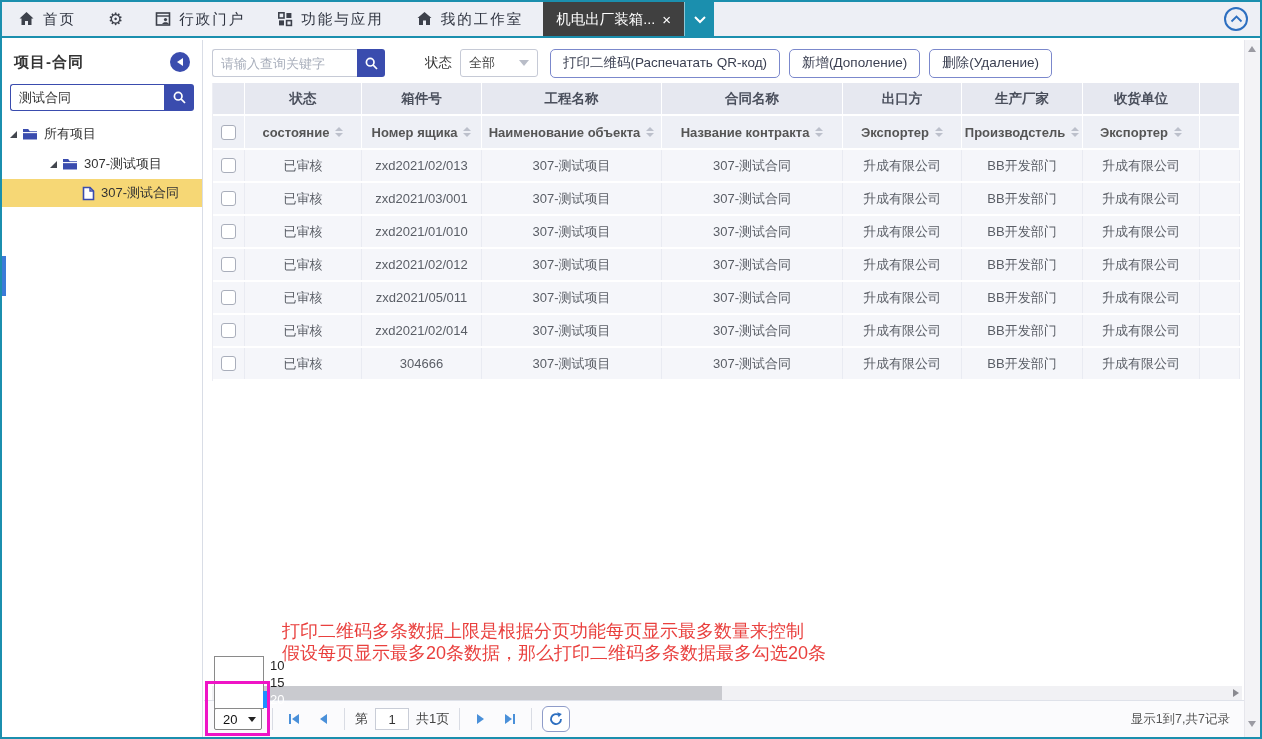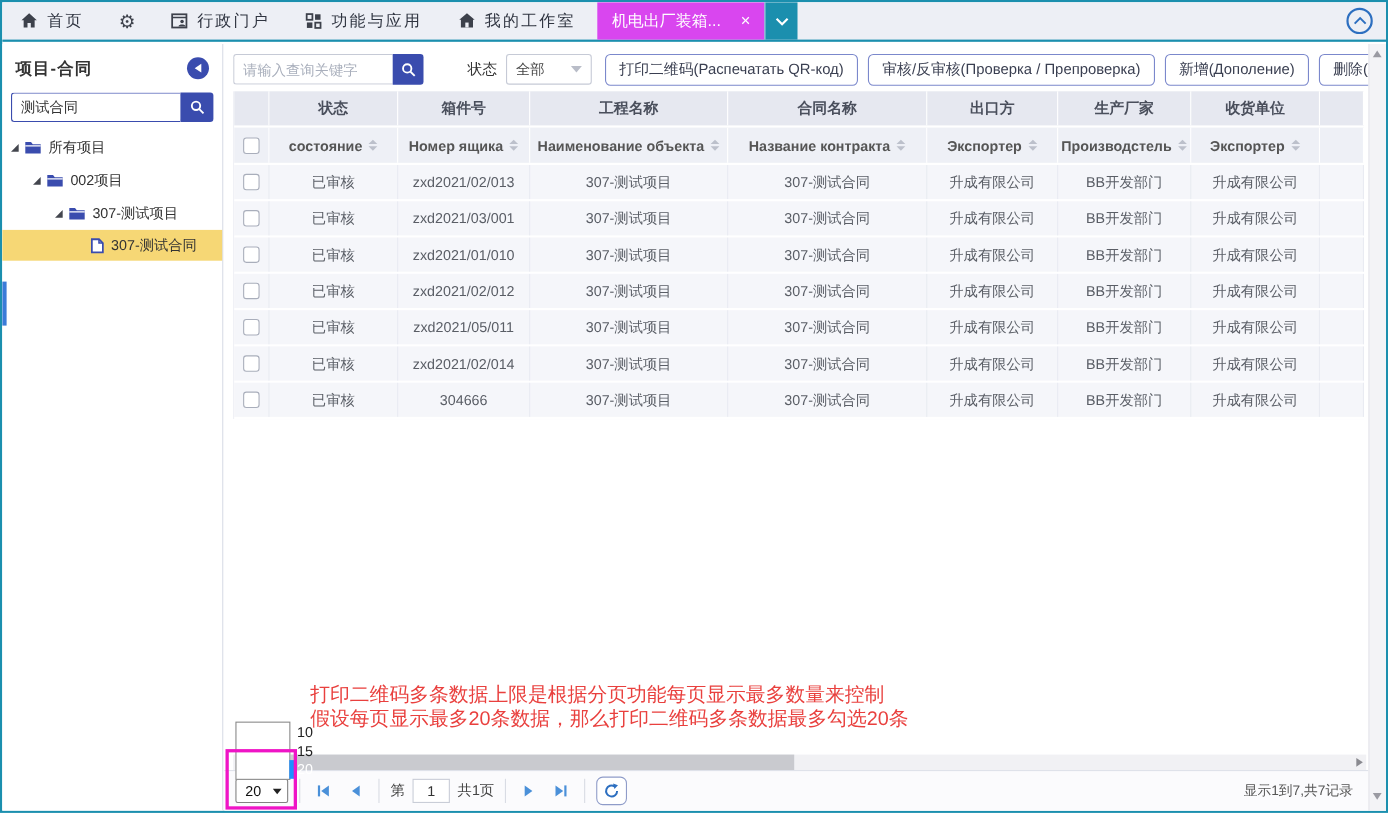--- a/index.html
+++ b/index.html
@@ -9,21 +9,21 @@
           border:2px solid #1b8fae; overflow:hidden; }
 
   
   .nav { position:absolute; top:0; left:0; right:0; height:36px; background:#edeff5;
          border-bottom:2px solid #1b8fae; display:flex; align-items:stretch; }
   .nav-items { display:flex; align-items:stretch; }
   .nav-item { display:flex; align-items:center; gap:8px; padding:0 16px; font-size:14.5px;
               color:#2f3440; cursor:pointer; white-space:nowrap; }
   .nav-label { letter-spacing:2px; }
   .icn { display:inline-flex; align-items:center; justify-content:center; }
-  .tab-active { display:flex; align-items:center; gap:18px; background:#d946ef; color:#fff;
+  .tab-active { display:flex; align-items:center; gap:7px; background:#404040; color:#fff;
                 padding:0 13px; margin-left:4px; font-size:14.5px; cursor:pointer; white-space:nowrap; }
   .tab-close { font-size:15px; cursor:pointer; line-height:1; }
   .tab-caret { width:30px; background:#1b8fae; display:flex; align-items:center; justify-content:center;
                border-left:1px solid rgba(255,255,255,.5); cursor:pointer; }
   .nav-spacer { flex:1; }
   .circle-btn { align-self:center; margin-right:12px; width:24px; height:24px; border:2px solid #2d6fc0;
                 border-radius:50%; display:flex; align-items:center; justify-content:center; cursor:pointer;
                 background:transparent; }
 
   
@@ -225,30 +225,20 @@
         <div class="tree-row" style="padding-left: 8px;">
           <i class="tree-arrow"></i>
           <span class="icn">
             <svg width="16" height="14" viewBox="0 0 16 14">
               <path d="M1 2 L6.2 2 L7.8 4.2 L15 4.2 L15 12.5 L1 12.5 Z" fill="#3a4cae"></path>
               <line x1="1" y1="5.6" x2="15" y2="5.6" stroke="#fff" stroke-width="1.1"></line>
             </svg>
           </span>
           <span class="tree-label">所有项目</span>
         </div>
-        <div class="tree-row" style="padding-left: 28px;">
-          <i class="tree-arrow"></i>
-          <span class="icn">
-            <svg width="16" height="14" viewBox="0 0 16 14">
-              <path d="M1 2 L6.2 2 L7.8 4.2 L15 4.2 L15 12.5 L1 12.5 Z" fill="#3a4cae"></path>
-              <line x1="1" y1="5.6" x2="15" y2="5.6" stroke="#fff" stroke-width="1.1"></line>
-            </svg>
-          </span>
-          <span class="tree-label">002项目</span>
-        </div>
         <div class="tree-row" style="padding-left: 48px;">
           <i class="tree-arrow"></i>
           <span class="icn">
             <svg width="16" height="14" viewBox="0 0 16 14">
               <path d="M1 2 L6.2 2 L7.8 4.2 L15 4.2 L15 12.5 L1 12.5 Z" fill="#3a4cae"></path>
               <line x1="1" y1="5.6" x2="15" y2="5.6" stroke="#fff" stroke-width="1.1"></line>
             </svg>
           </span>
           <span class="tree-label">307-测试项目</span>
         </div>
@@ -279,21 +269,20 @@
           </span>
         </button>
       </div>
       <span class="status-label">状态</span>
       <div class="status-select">
         <span>全部</span>
         <i class="sel-caret"></i>
       </div>
       <div class="tool-btns">
           <button class="tool-btn">打印二维码(Распечатать QR-код)</button>
-          <button class="tool-btn">审核/反审核(Проверка / Препроверка)</button>
           <button class="tool-btn">新增(Дополение)</button>
           <button class="tool-btn">删除(Удаление)</button>
         </div>
     </div>
 
     <div class="grid">
       <div class="hz-row">
           <div class="cell hz" style="width: 32px;"></div>
           <div class="cell hz" style="width: 117px;">
             <span>状态</span>

